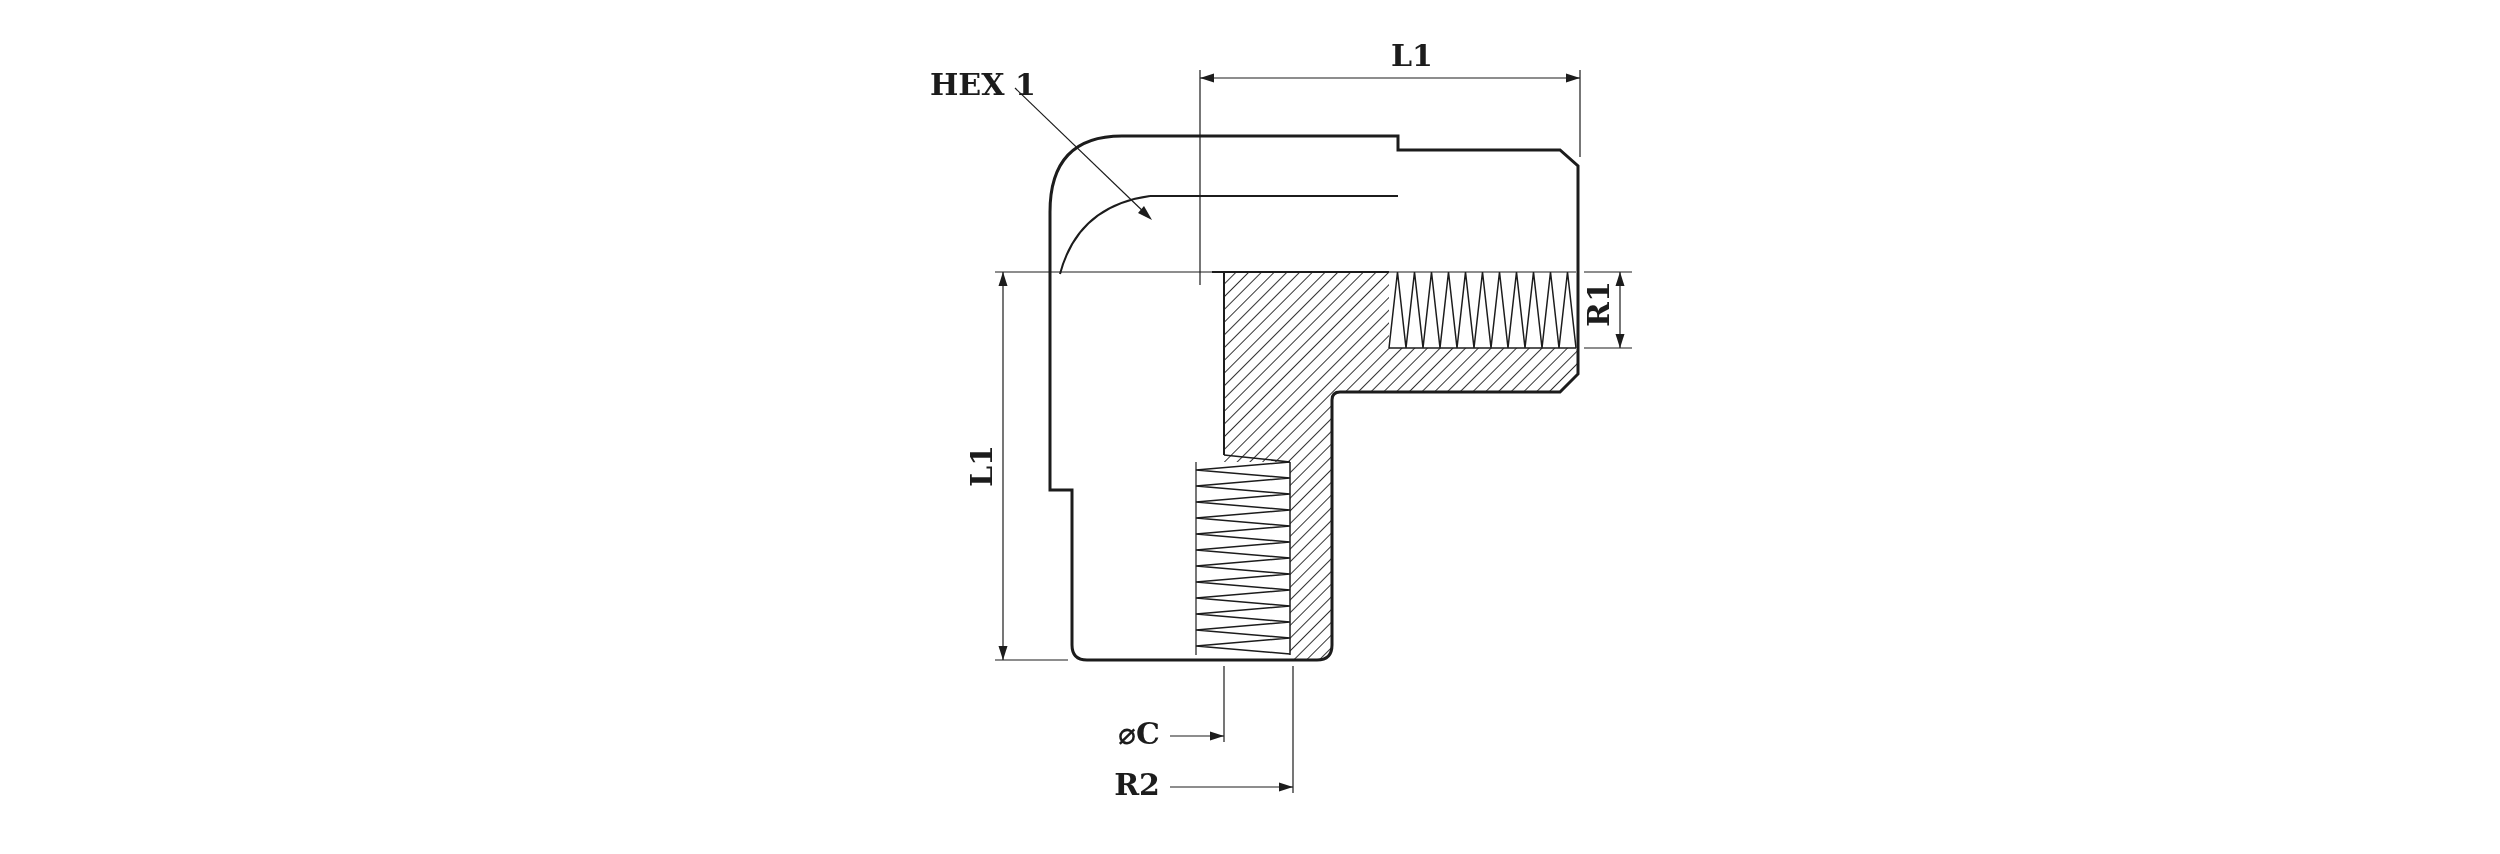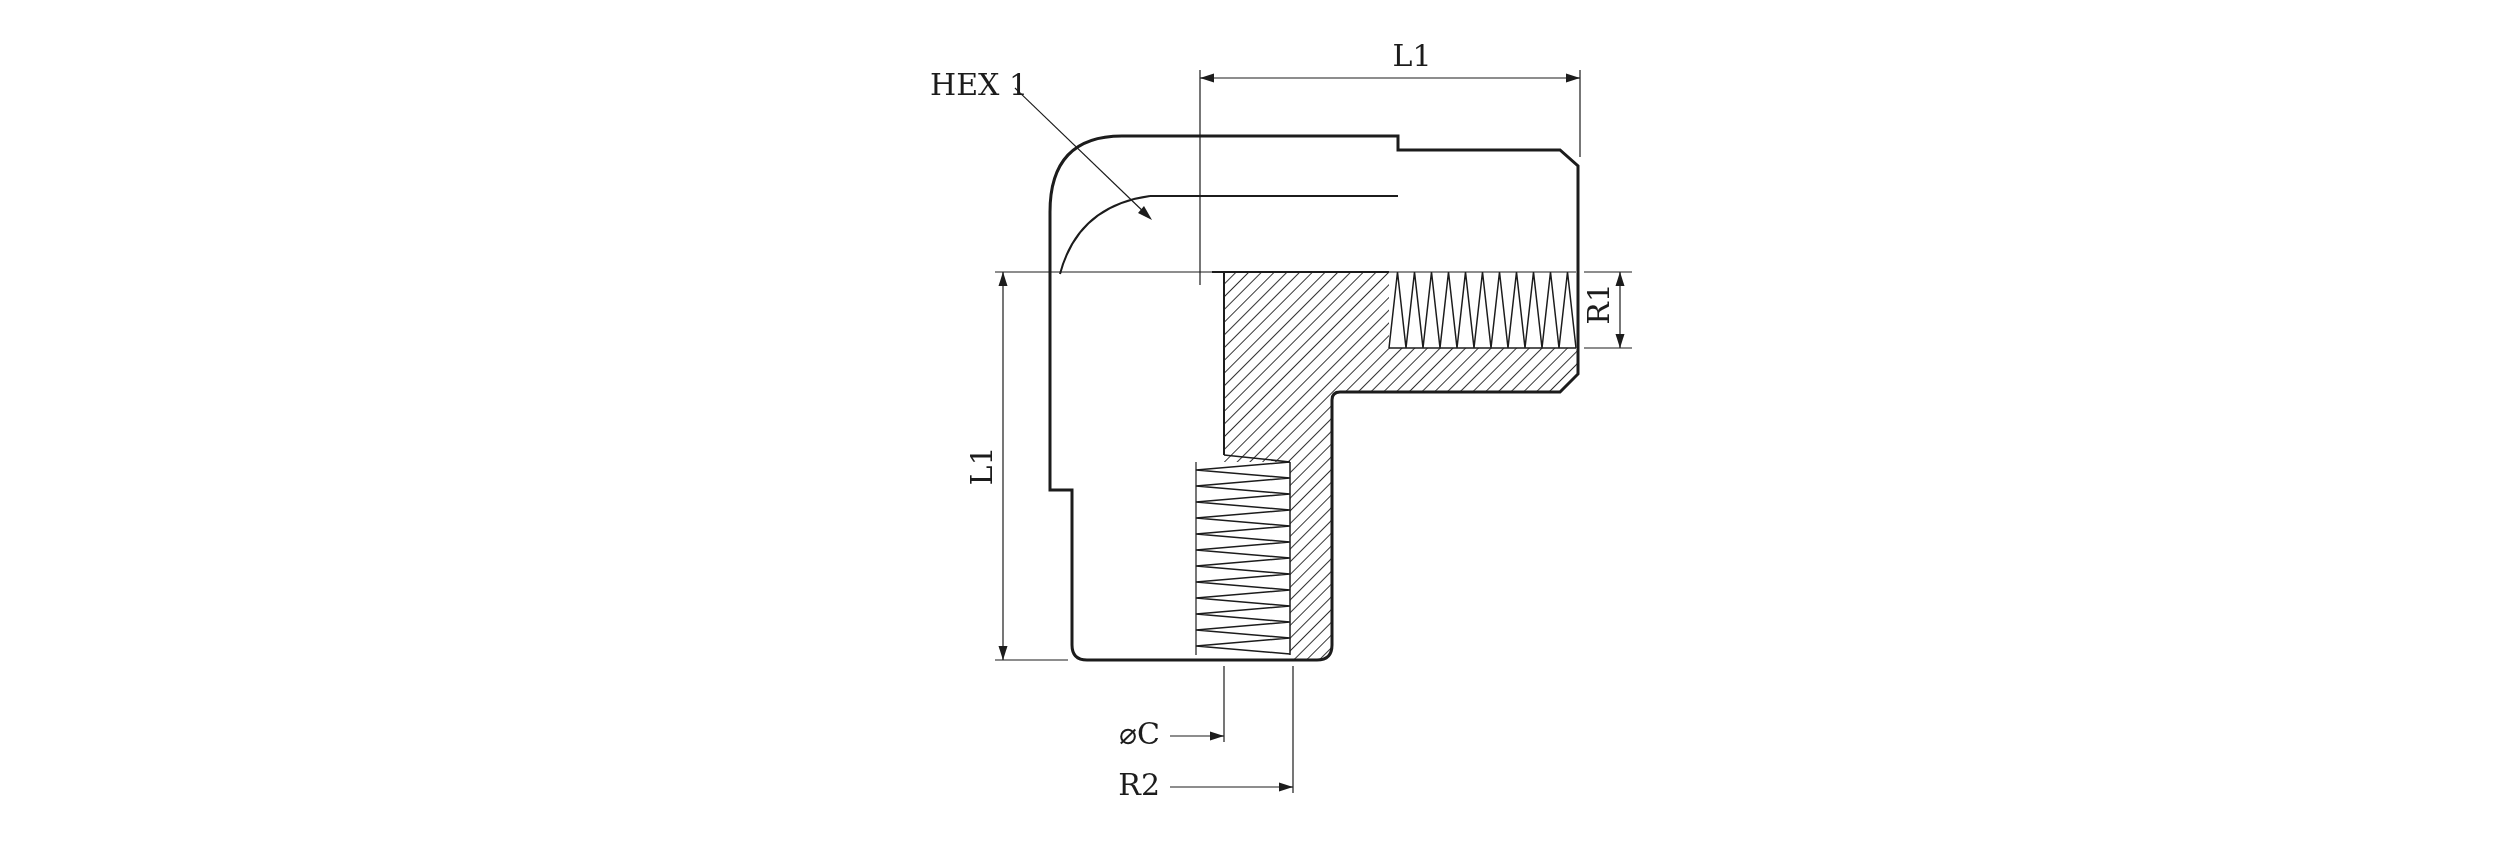--- a/index.html
+++ b/index.html
@@ -1,18 +1,18 @@
 <!DOCTYPE html>
 <html style="--line: #1c1c1c; --bg: #ffffff;"><head>
 <meta charset="utf-8">
 <style>
   :root { --line:#1c1c1c; --bg:#ffffff; }
   * { box-sizing: border-box; }
   body { margin:0; padding:0; background:var(--bg); font-family:"DejaVu Serif","Liberation Serif",serif; }
-  .canvas { position:relative; width:2500px; height:854px; background:var(--bg); overflow:hidden; }
+  .canvas { position:relative; width:2500px; height:854px; background:var(--bg); overflow:hidden;font-weight:bold; }
   svg { display:block; }
   .ln   { stroke:var(--line); fill:none; }
   .w3   { stroke-width:3; }
   .w2   { stroke-width:2; }
   .w15  { stroke-width:1.5; }
   .w12  { stroke-width:1.2; }
   .fl   { fill:var(--line); stroke:none; }
   text.dim { font-family:"DejaVu Serif","DejaVu Sans","Liberation Serif",serif; font-size:30px; fill:var(--line); }
 </style>
 </head>

